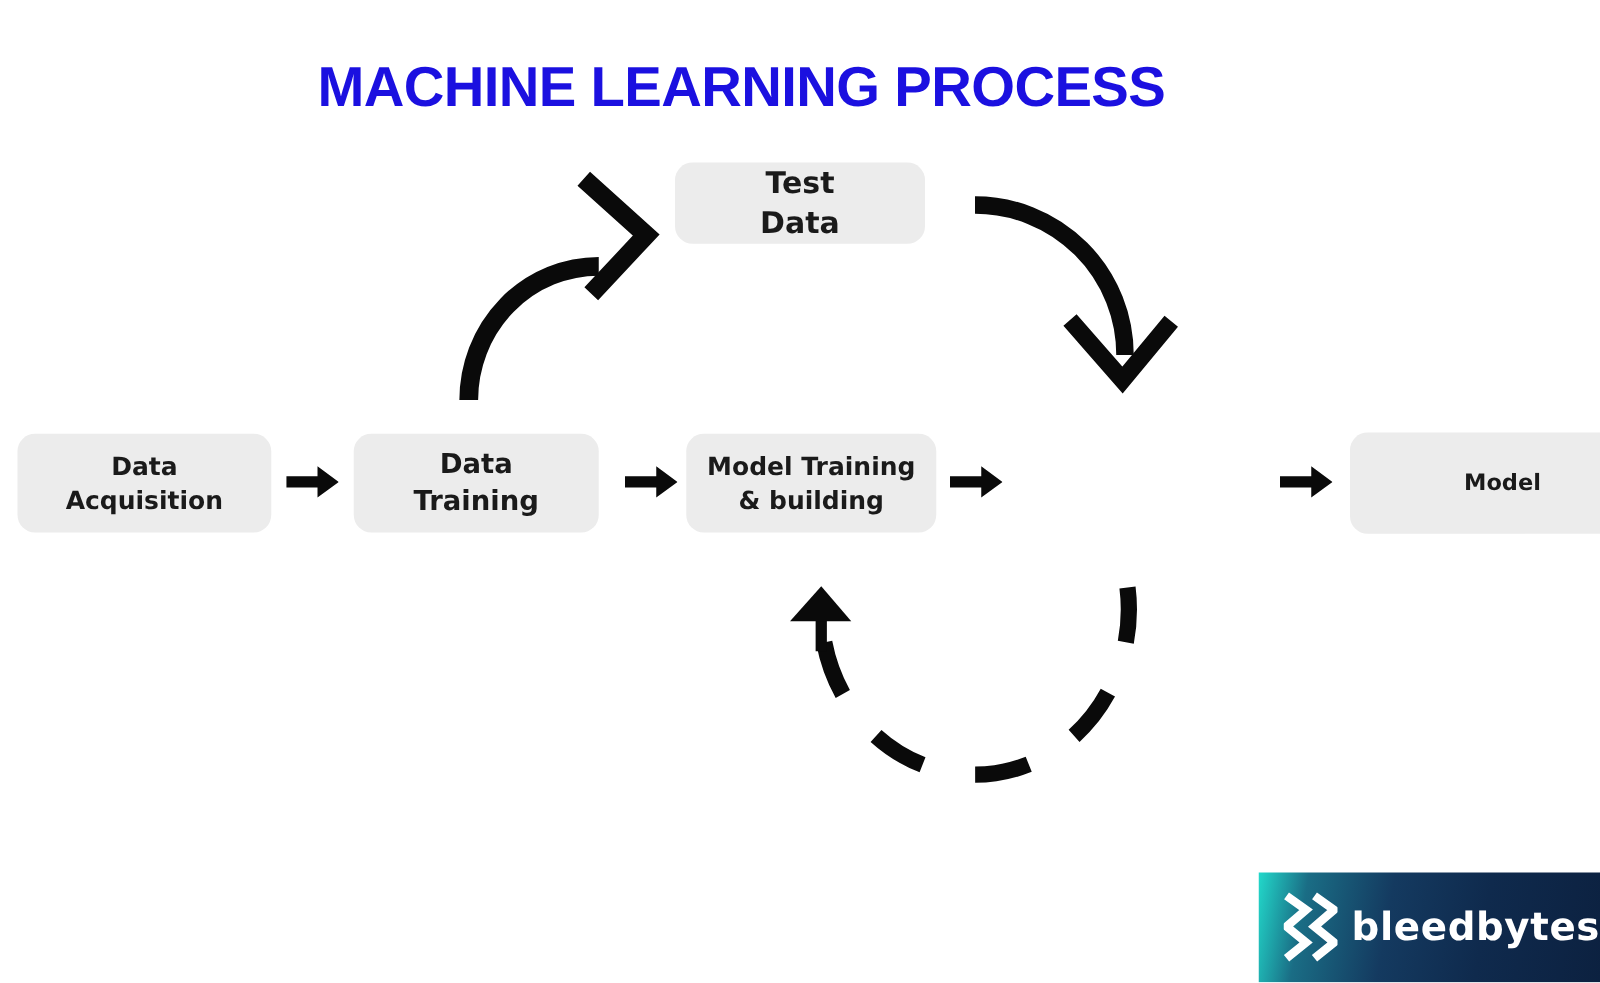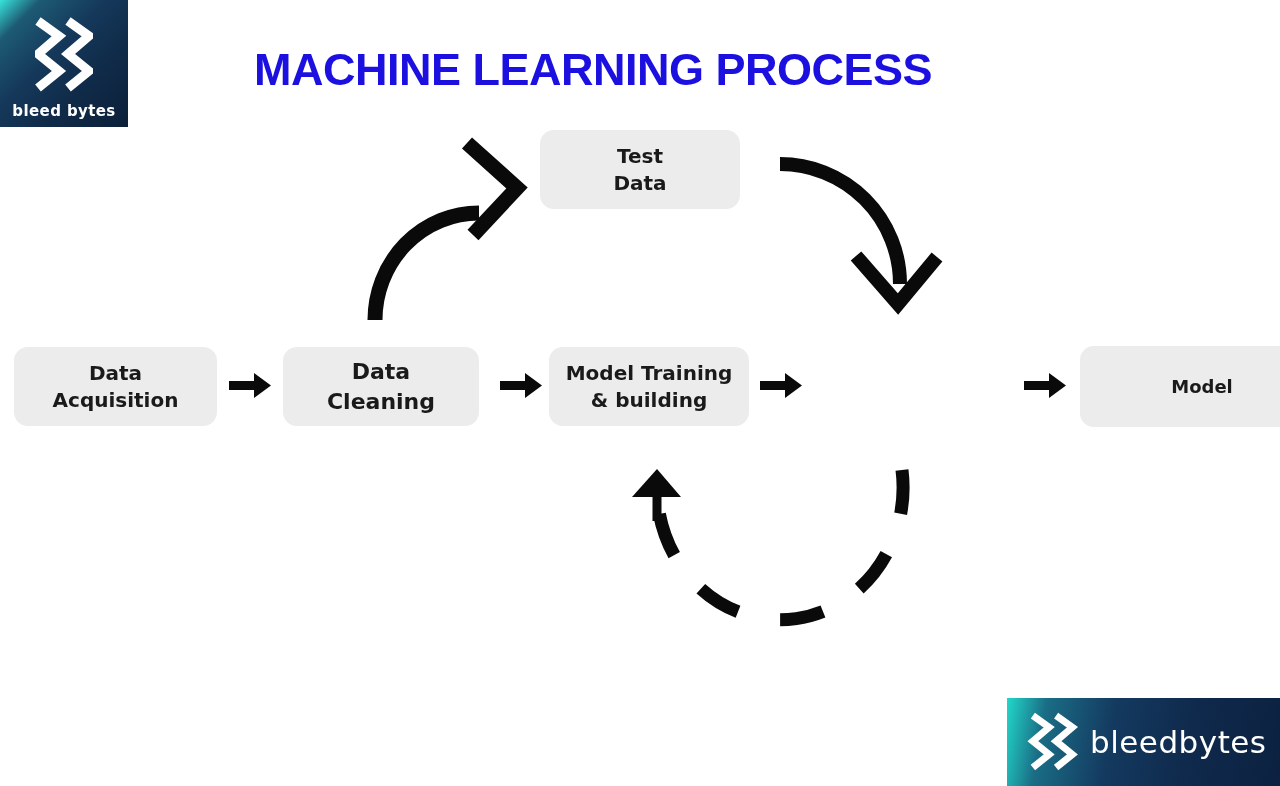--- a/index.html
+++ b/index.html
@@ -25,21 +25,21 @@
     color:#1b10e0;font-family:"Liberation Sans",sans-serif;white-space:nowrap;
   }
   
   .pbox{
     position:absolute;background:#ececec;border-radius:14px;
     display:flex;flex-direction:column;align-items:center;justify-content:center;
     color:#1a1a1a;font-weight:bold;text-align:center;
     font-family:"DejaVu Sans",sans-serif;
   }
   .pbox span{display:block;line-height:1.32;}
-  .box-test   {left:540px;top:130px;width:200px;height:79px;font-size:20px;}
+  .box-test   {left:540px;top:130px;width:200px;height:65px;font-size:24px;}
   .box-step1  {left:14px;  top:347px;width:203px;height:79px;font-size:20px;}
   .box-step2  {left:283px; top:347px;width:196px;height:79px;font-size:22px;}
   .box-step3  {left:549px; top:347px;width:200px;height:79px;font-size:20px;}
   .box-step4  {left:815px; top:347px;width:198px;height:79px;font-size:19px;}
   .box-step5  {left:1080px;top:346px;width:200px;height:81px;font-size:18px;padding-left:22px;}
   
   .arrow{position:absolute;}
   .arrow-a{left:229px;top:372px;}
   .arrow-b{left:500px;top:372px;}
   .arrow-c{left:760px;top:372px;}
@@ -48,51 +48,44 @@
   .curve2{left:770px;top:150px;}
   .dashed-loop{left:620px;top:460px;}
   
   .logo-br{
     position:absolute;left:1007px;top:698px;width:273px;height:88px;
     background:linear-gradient(100deg,#22d8ca 0%,#1a6d85 14%,#143a60 38%,#0f2a4d 65%,#0c2140 100%);
     display:flex;align-items:center;
   }
   .logo-br svg{margin-left:20px;}
   .logo-br .brand-large{
-    color:#ffffff;font-size:31px;font-weight:normal;letter-spacing:.5px;margin-left:11px;
+    color:#ffffff;font-size:31px;font-weight:bold;letter-spacing:.5px;margin-left:11px;
     font-family:"DejaVu Sans",sans-serif;
   }
 </style>
 </head>
 <body>
 
 <div class="canvas">
 
-  <div class="logo-tl">
-    <svg width="58" height="80" viewBox="0 0 58 80">
-      <path d="M3 6 L24 21 L3 39 L24 56 L3 73" fill="none" stroke="#ffffff" stroke-width="9" stroke-linejoin="miter"></path>
-      <path d="M33 6 L54 21 L33 39 L54 56 L33 73" fill="none" stroke="#ffffff" stroke-width="9" stroke-linejoin="miter"></path>
-    </svg>
-    <div class="brand-small">bleed bytes</div>
-  </div>
 
   <div class="title">MACHINE LEARNING PROCESS</div>
 
   <div class="pbox box-test">
     <span>Test</span>
     <span>Data</span>
   </div>
 
   <div class="pbox box-step1">
     <span>Data</span>
     <span>Acquisition</span>
   </div>
   <div class="pbox box-step2">
     <span>Data</span>
-    <span>Cleaning</span>
+    <span>Training</span>
   </div>
   <div class="pbox box-step3">
     <span>Model Training</span>
     <span>&amp; building</span>
   </div>
   <div class="pbox box-step5">
     <span>Model</span>
   </div>
 
   <svg class="arrow arrow-a" width="42" height="27" viewBox="0 0 42 27">

